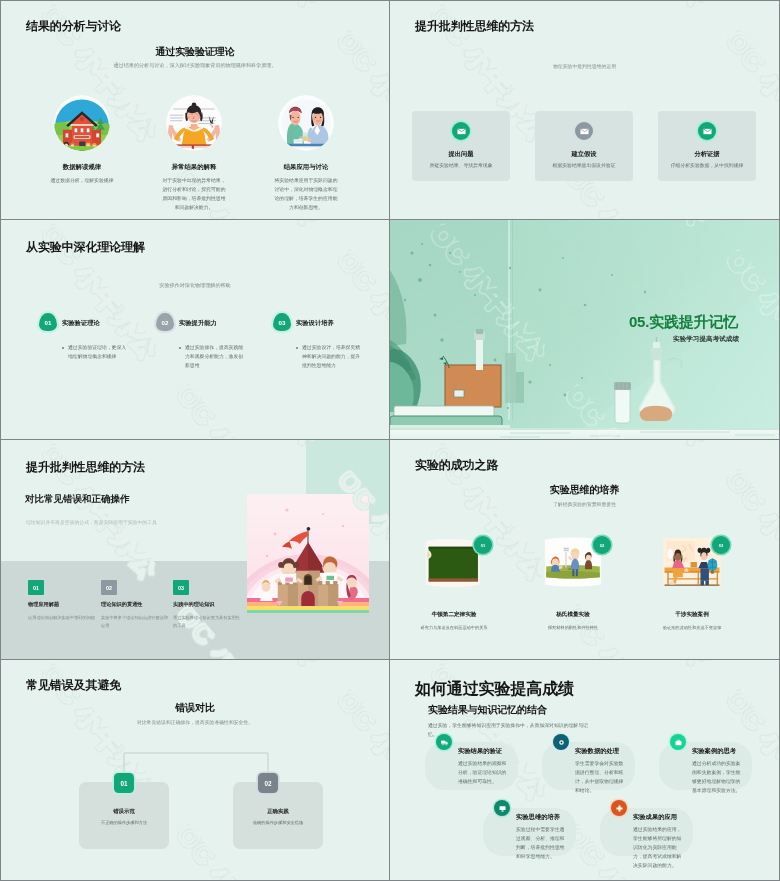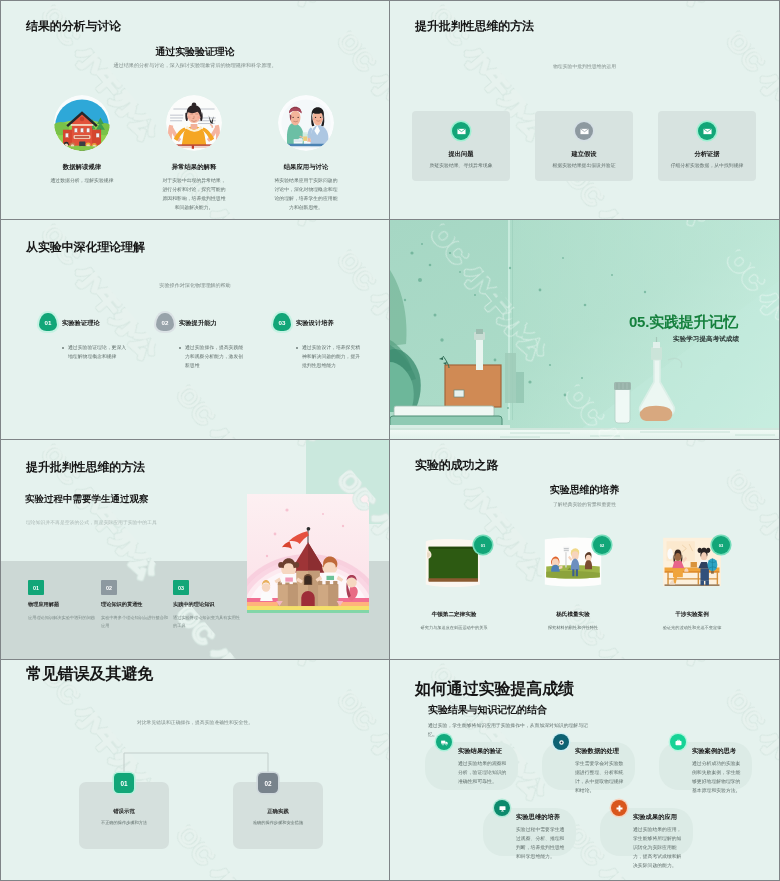--- a/index.html
+++ b/index.html
@@ -82,21 +82,21 @@
   .s6-col{position:absolute;top:96px;width:104px;z-index:6;}
   .s6-art{position:relative;}
   .s6-art{width:62px;height:52px;margin:0 auto;overflow:visible;position:relative;}
   .s6-badge{position:absolute;left:72px;top:0px;width:18px;height:18px;border-radius:50%;
             background:#12a678;color:#fff;font-size:4px;font-weight:700;display:flex;
             align-items:center;justify-content:center;box-shadow:0 0 0 1.6px #74dcba;}
   .s6-nm{text-align:center;font-size:5.6px;font-weight:700;color:#1b1b1b;margin-top:23px;}
   .s6-ds{text-align:center;font-size:4.2px;line-height:7.8px;color:#5d6b68;margin-top:5px;padding:0 17px;}
 
   
-  .s7-title{left:25px;top:4px;font-size:16px;}
+  .s7-title{left:25px;top:17px;font-size:12px;}
   .s7-heading{left:0;right:0;top:41px;font-size:10px;}
   .s7-sub{left:30px;right:30px;top:59px;font-size:4.85px;line-height:8px;}
   .s7-conn{position:absolute;left:0;top:0;width:390px;height:221px;z-index:5;}
   .s7-card{position:absolute;top:122px;width:90px;height:67px;border-radius:7px;background:#d5e0dd;z-index:6;}
   .s7-nm{position:absolute;left:0;right:0;top:26px;text-align:center;font-size:5.4px;font-weight:700;color:#1b1b1b;}
   .s7-ds{position:absolute;left:4px;right:4px;top:37px;text-align:center;font-size:4.2px;line-height:7.5px;color:#5d6b68;}
   .s7-badge{position:absolute;top:113px;width:20px;height:20px;border-radius:4.5px;color:#fff;
             font-size:6.4px;font-weight:700;display:flex;align-items:center;justify-content:center;z-index:7;
             box-shadow:0 0 0 1.6px #b9f0dd;}
   .s7-badge.gray{box-shadow:0 0 0 1.6px #cfd8dc;}
@@ -466,21 +466,21 @@
 </div>
 
 <div class="slide c0">
   <div class="inner">
     <div class="s5-band"></div>
     <div class="s5-sq"></div>
     <svg class="wm" width="390" height="221">
           <rect width="390" height="221" fill="url(#wmpat)"></rect>
         </svg>
     <div class="stitle s5-title">提升批判性思维的方法</div>
-    <div class="s5-heading">实验过程中需要学生通过观察</div>
+    <div class="s5-heading">对比常见错误和正确操作</div>
     <div class="s5-sub">理论知识并不再是空谈的公式，而是实际应用于实验中的工具</div>
     <div class="s5-art">
       <svg viewBox="0 0 122 119" width="122" height="119">
         <defs>
           <linearGradient id="g5sky" x1="0" y1="0" x2="0" y2="1">
             <stop offset="0" stop-color="#fdf0f2"></stop>
                 <stop offset=".55" stop-color="#fce7ec"></stop>
             <stop offset="1" stop-color="#fbdfe8"></stop>
           </linearGradient>
         </defs>
@@ -670,20 +670,21 @@
     </div>
   </div>
 </div>
 
 <div class="slide c0">
   <div class="inner">
     <svg class="wm" width="390" height="221">
           <rect width="390" height="221" fill="url(#wmpat)"></rect>
         </svg>
     <div class="stitle s7-title">常见错误及其避免</div>
+    <div class="ctitle s7-heading">错误对比</div>
     <div class="csub s7-sub">对比常见错误和正确操作，提高实验准确性和安全性。</div>
     <svg class="s7-conn" viewBox="0 0 390 221" width="390" height="221">
       <g fill="none" stroke="#c2cecb" stroke-width="1">
         <path d="M123 113V93h144v20"></path>
       </g>
     </svg>
 
     <div class="s7-card" style="left:78px">
       <div class="s7-nm">错误示范</div>
       <div class="s7-ds">不正确的操作步骤和方法</div>

